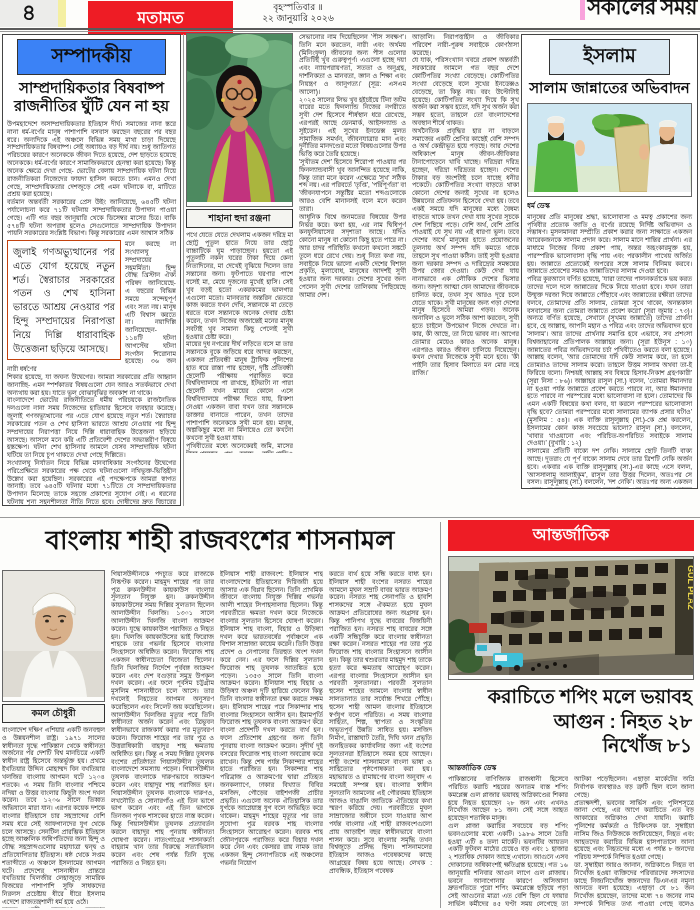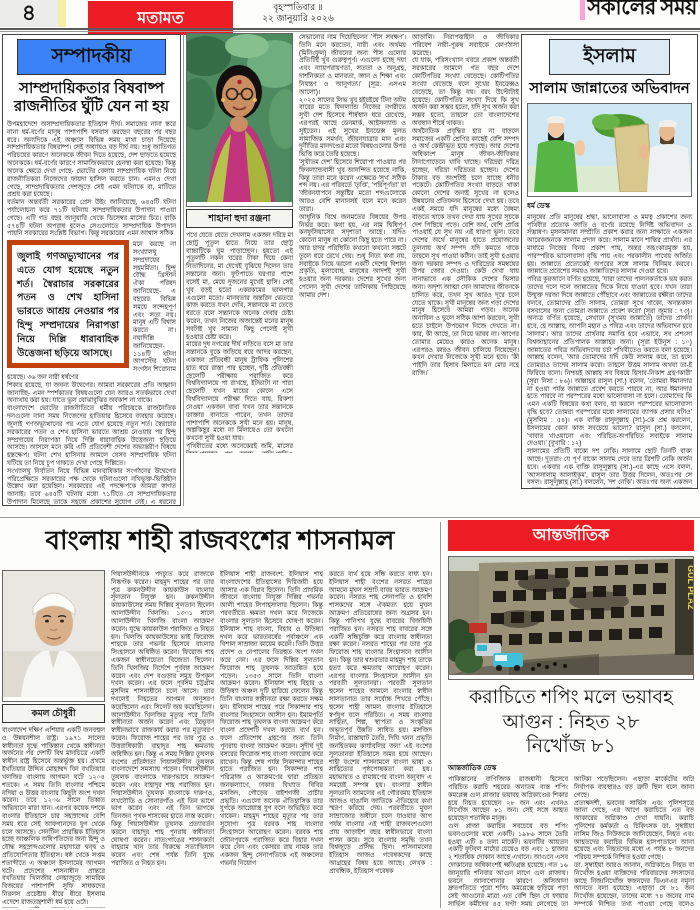--- a/index.html
+++ b/index.html
@@ -24,22 +24,22 @@
   
   .tiny{font-size:6.4px;line-height:1.22;text-align:justify;white-space:pre-line;}
   .capbox{border:1px solid #333;text-align:center;font-weight:bold;background:#f4f4f0;}
   
   .editorial{position:absolute;left:2px;top:34px;width:179px;height:472px;
     border:1px solid #444;box-sizing:border-box;padding:3px 4px;overflow:hidden;background:#fff;}
   .ed-title{border:1.5px solid #333;background:#3b82f6;margin:1px 10px 4px 10px;
     text-align:center;font-size:19px;font-weight:bold;padding:1px 0;}
   .ed-headline{text-align:center;font-size:15px;font-weight:bold;line-height:1.2;margin:3px 0 5px 0;}
   .quote-wrap{overflow:hidden;margin-top:3px;}
-  .quote-box{float:left;width:102px;border:5px solid #c2410c;padding:4px 5px;margin:0 4px 2px 0;
-    font-size:9.5px;line-height:1.45;text-align:justify;background:#fff;font-weight:bold;}
+  .quote-box{float:left;width:102px;border:1px solid #c2410c;padding:4px 5px;margin:0 4px 2px 0;
+    font-size:9.5px;line-height:1.45;text-align:justify;background:#fff;}
   
   .main-art{position:absolute;left:186px;top:33px;width:333px;height:486px;overflow:hidden;}
   .main-headline{text-align:center;font-size:26px;font-weight:bold;line-height:1.15;margin:2px 0 6px 0;}
   .main-cols{display:flex;gap:6px;}
   .main-col{width:107px;height:420px;overflow:hidden;}
   .photo-frame{border:1px solid #666;}
   .main-cap{font-size:9px;margin:2px 0 3px 0;padding:1px 0;}
   
   .islam{position:absolute;left:521px;top:34px;width:177px;height:455px;
     border:1px solid #444;box-sizing:border-box;padding:3px 5px;overflow:hidden;background:#fff;}
@@ -51,21 +51,21 @@
   .hist{position:absolute;left:2px;top:520px;width:436px;height:388px;overflow:hidden;}
   .hist-headline{text-align:center;font-size:26px;font-weight:bold;margin:0 0 6px 0;}
   .hist-cols{display:flex;gap:6px;}
   .hist-col{width:103px;height:344px;overflow:hidden;}
   .hist-cap{font-size:9px;margin:2px 0 3px 0;padding:1px 0;}
   
   .vdiv{position:absolute;background:#999;}
   .intl{position:absolute;left:444px;top:520px;width:254px;height:388px;overflow:hidden;}
   .intl-title{background:#ee1c25;color:#fff;text-align:center;font-weight:bold;font-size:16px;
     padding:2px 12px;margin:0 4px 5px 4px;}
-  .intl-headline{text-align:center;font-size:19px;font-weight:normal;line-height:1.3;margin:5px 6px 2px 6px;}
+  .intl-headline{text-align:right;font-size:19px;font-weight:bold;line-height:1.3;margin:5px 6px 2px 6px;}
   .intl-cols{display:flex;gap:6px;margin-top:2px;}
   .intl-col{width:122px;height:148px;overflow:hidden;}
 </style>
 </head>
 <body>
 
 <div class="page">
 
   <div class="header">
     <div class="pagenum">৪</div>

